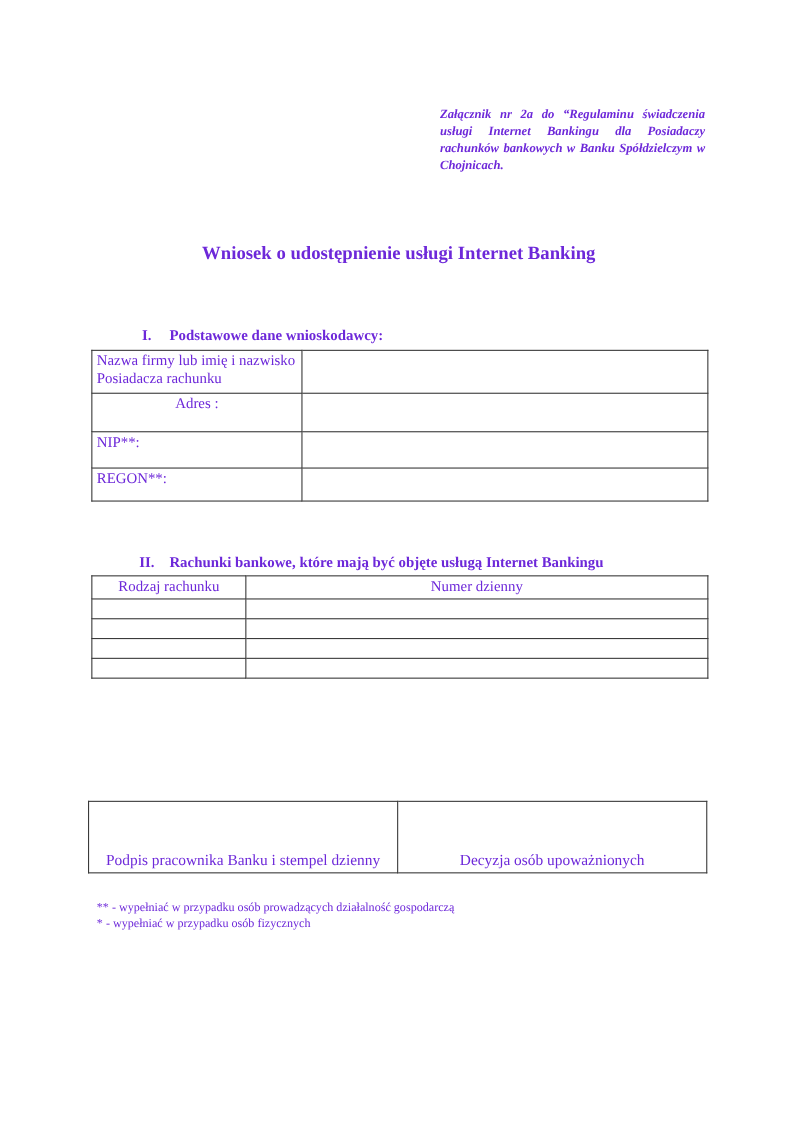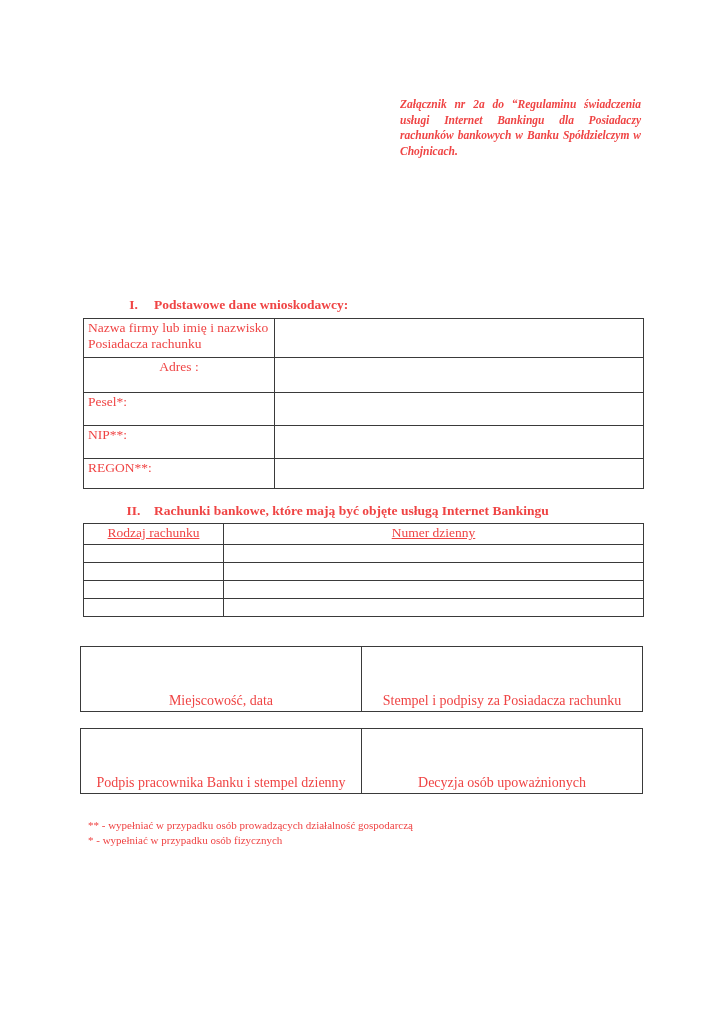--- a/index.html
+++ b/index.html
@@ -3,21 +3,21 @@
 <meta charset="utf-8">
 <style>
   html, body { margin: 0; padding: 0; background: #888; }
   .page {
     position: relative;
     width: 725px;
     height: 1024px;
     margin: 0 auto;
     background: #ffffff;
     font-family: "Liberation Serif", "DejaVu Serif", serif;
-    color: #ef4444;
+    color: #6d28d9;
     overflow: hidden;
   }
 
   
   .annotation {
     position: absolute;
     left: 400px;
     top: 97px;
     width: 241px;
     font-size: 11.5px;
@@ -81,21 +81,20 @@
   table.applicant tr.r1 td { height: 32px; text-align: center; }
   table.applicant tr.r2 td { height: 30px; }
   table.applicant tr.r3 td { height: 30px; margin-left: 48px; }
   table.applicant tr.r4 td { height: 27px; }
 
   
   table.accounts {
     left: 83px;
     top: 523px;
     width: 561px;
-    text-decoration: underline;
   }
   table.accounts col.c1 { width: 140px; }
   table.accounts th {
     height: 18px;
     text-align: center;
     vertical-align: top;
     padding: 1px 2px;
   }
   table.accounts td.empty { height: 15px; }
 
@@ -124,43 +123,40 @@
     line-height: 15px;
   }
 </style>
 </head>
 <body>
 
 <div class="page">
 
   <div class="annotation">Załącznik nr 2a do “Regulaminu świadczenia usługi Internet Bankingu dla Posiadaczy rachunków bankowych w Banku Spółdzielczym w Chojnicach.</div>
 
+  <div class="form-title">Wniosek o udostępnienie usługi Internet Banking</div>
 
   <div class="section-heading sec1">
     <span class="sec-num">I.</span><span>Podstawowe dane wnioskodawcy:</span>
   </div>
 
   <table class="frm applicant">
     <colgroup>
         <col class="c1">
         <col>
       </colgroup>
     <tbody>
       <tr class="r0">
         <td>Nazwa firmy lub imię i nazwisko Posiadacza rachunku</td>
         <td></td>
       </tr>
       <tr class="r1">
         <td>Adres :</td>
         <td></td>
       </tr>
-      <tr class="r2">
-        <td>Pesel*:</td>
-        <td></td>
-      </tr>
       <tr class="r3">
         <td>NIP**:</td>
         <td></td>
       </tr>
       <tr class="r4">
         <td>REGON**:</td>
         <td></td>
       </tr>
     </tbody>
   </table>
@@ -191,28 +187,20 @@
         <td class="empty"></td>
         <td class="empty"></td>
       </tr>
       <tr>
         <td class="empty"></td>
         <td class="empty"></td>
       </tr>
     </tbody>
   </table>
 
-  <table class="frm sigbox sig1">
-    <tbody>
-      <tr>
-        <td>Miejscowość, data</td>
-        <td>Stempel i podpisy za Posiadacza rachunku</td>
-      </tr>
-    </tbody>
-  </table>
 
   <table class="frm sigbox sig2">
     <tbody>
       <tr>
         <td>Podpis pracownika Banku i stempel dzienny</td>
         <td>Decyzja osób upoważnionych</td>
       </tr>
     </tbody>
   </table>
 

